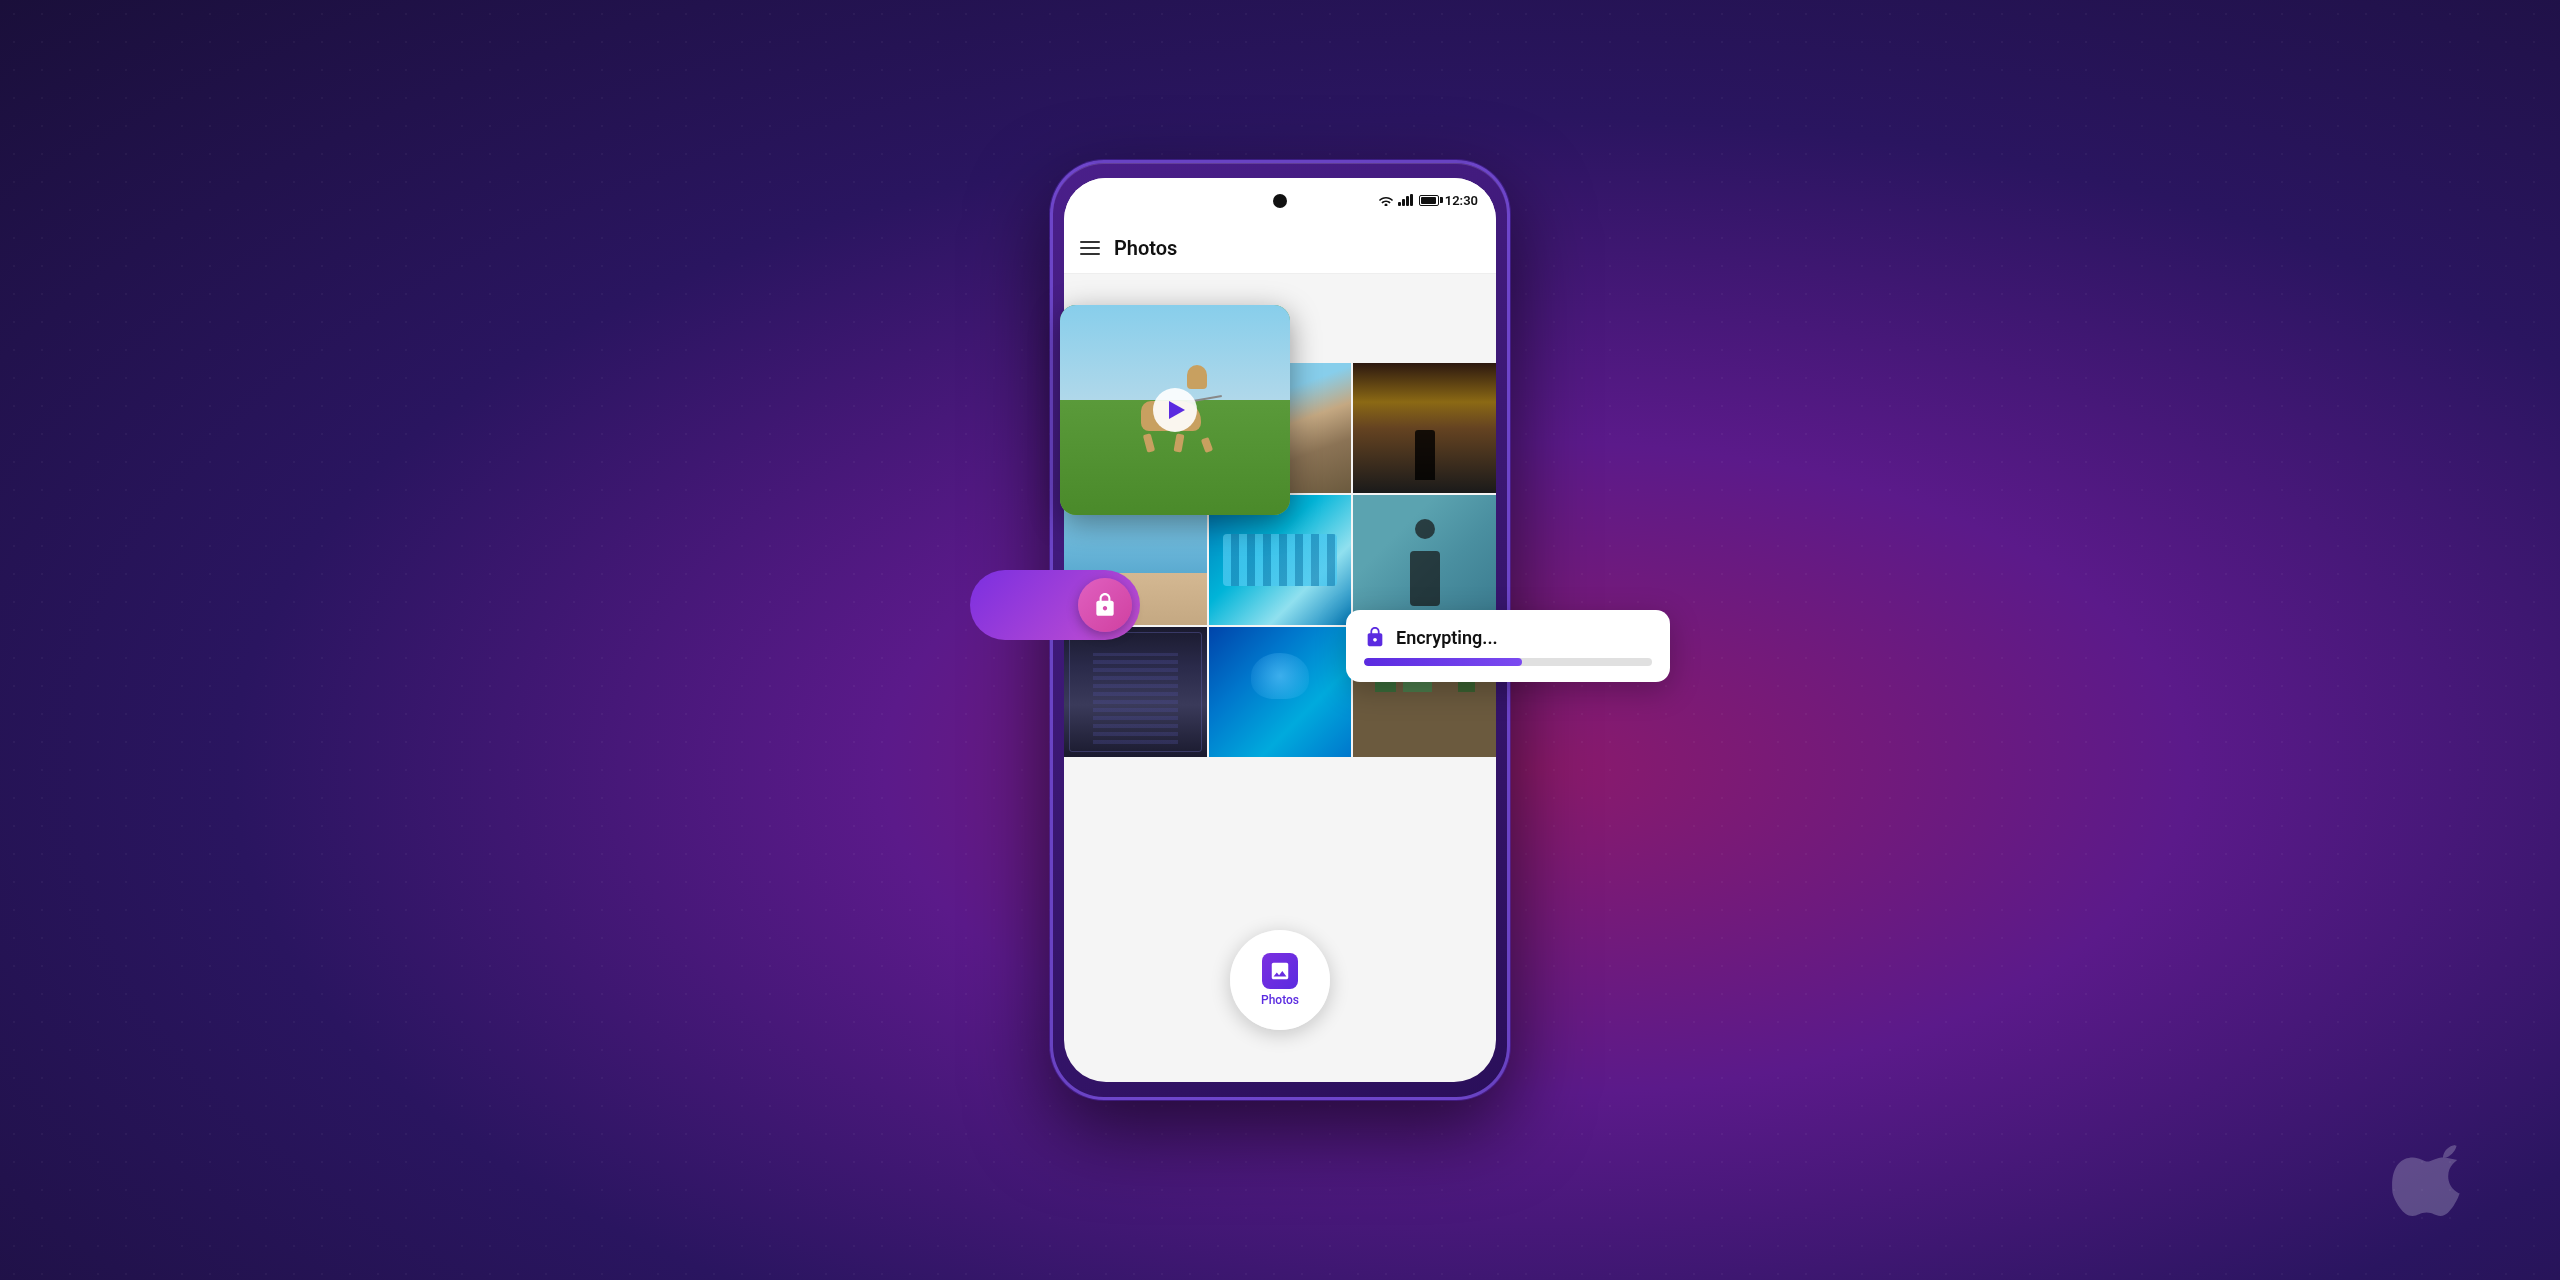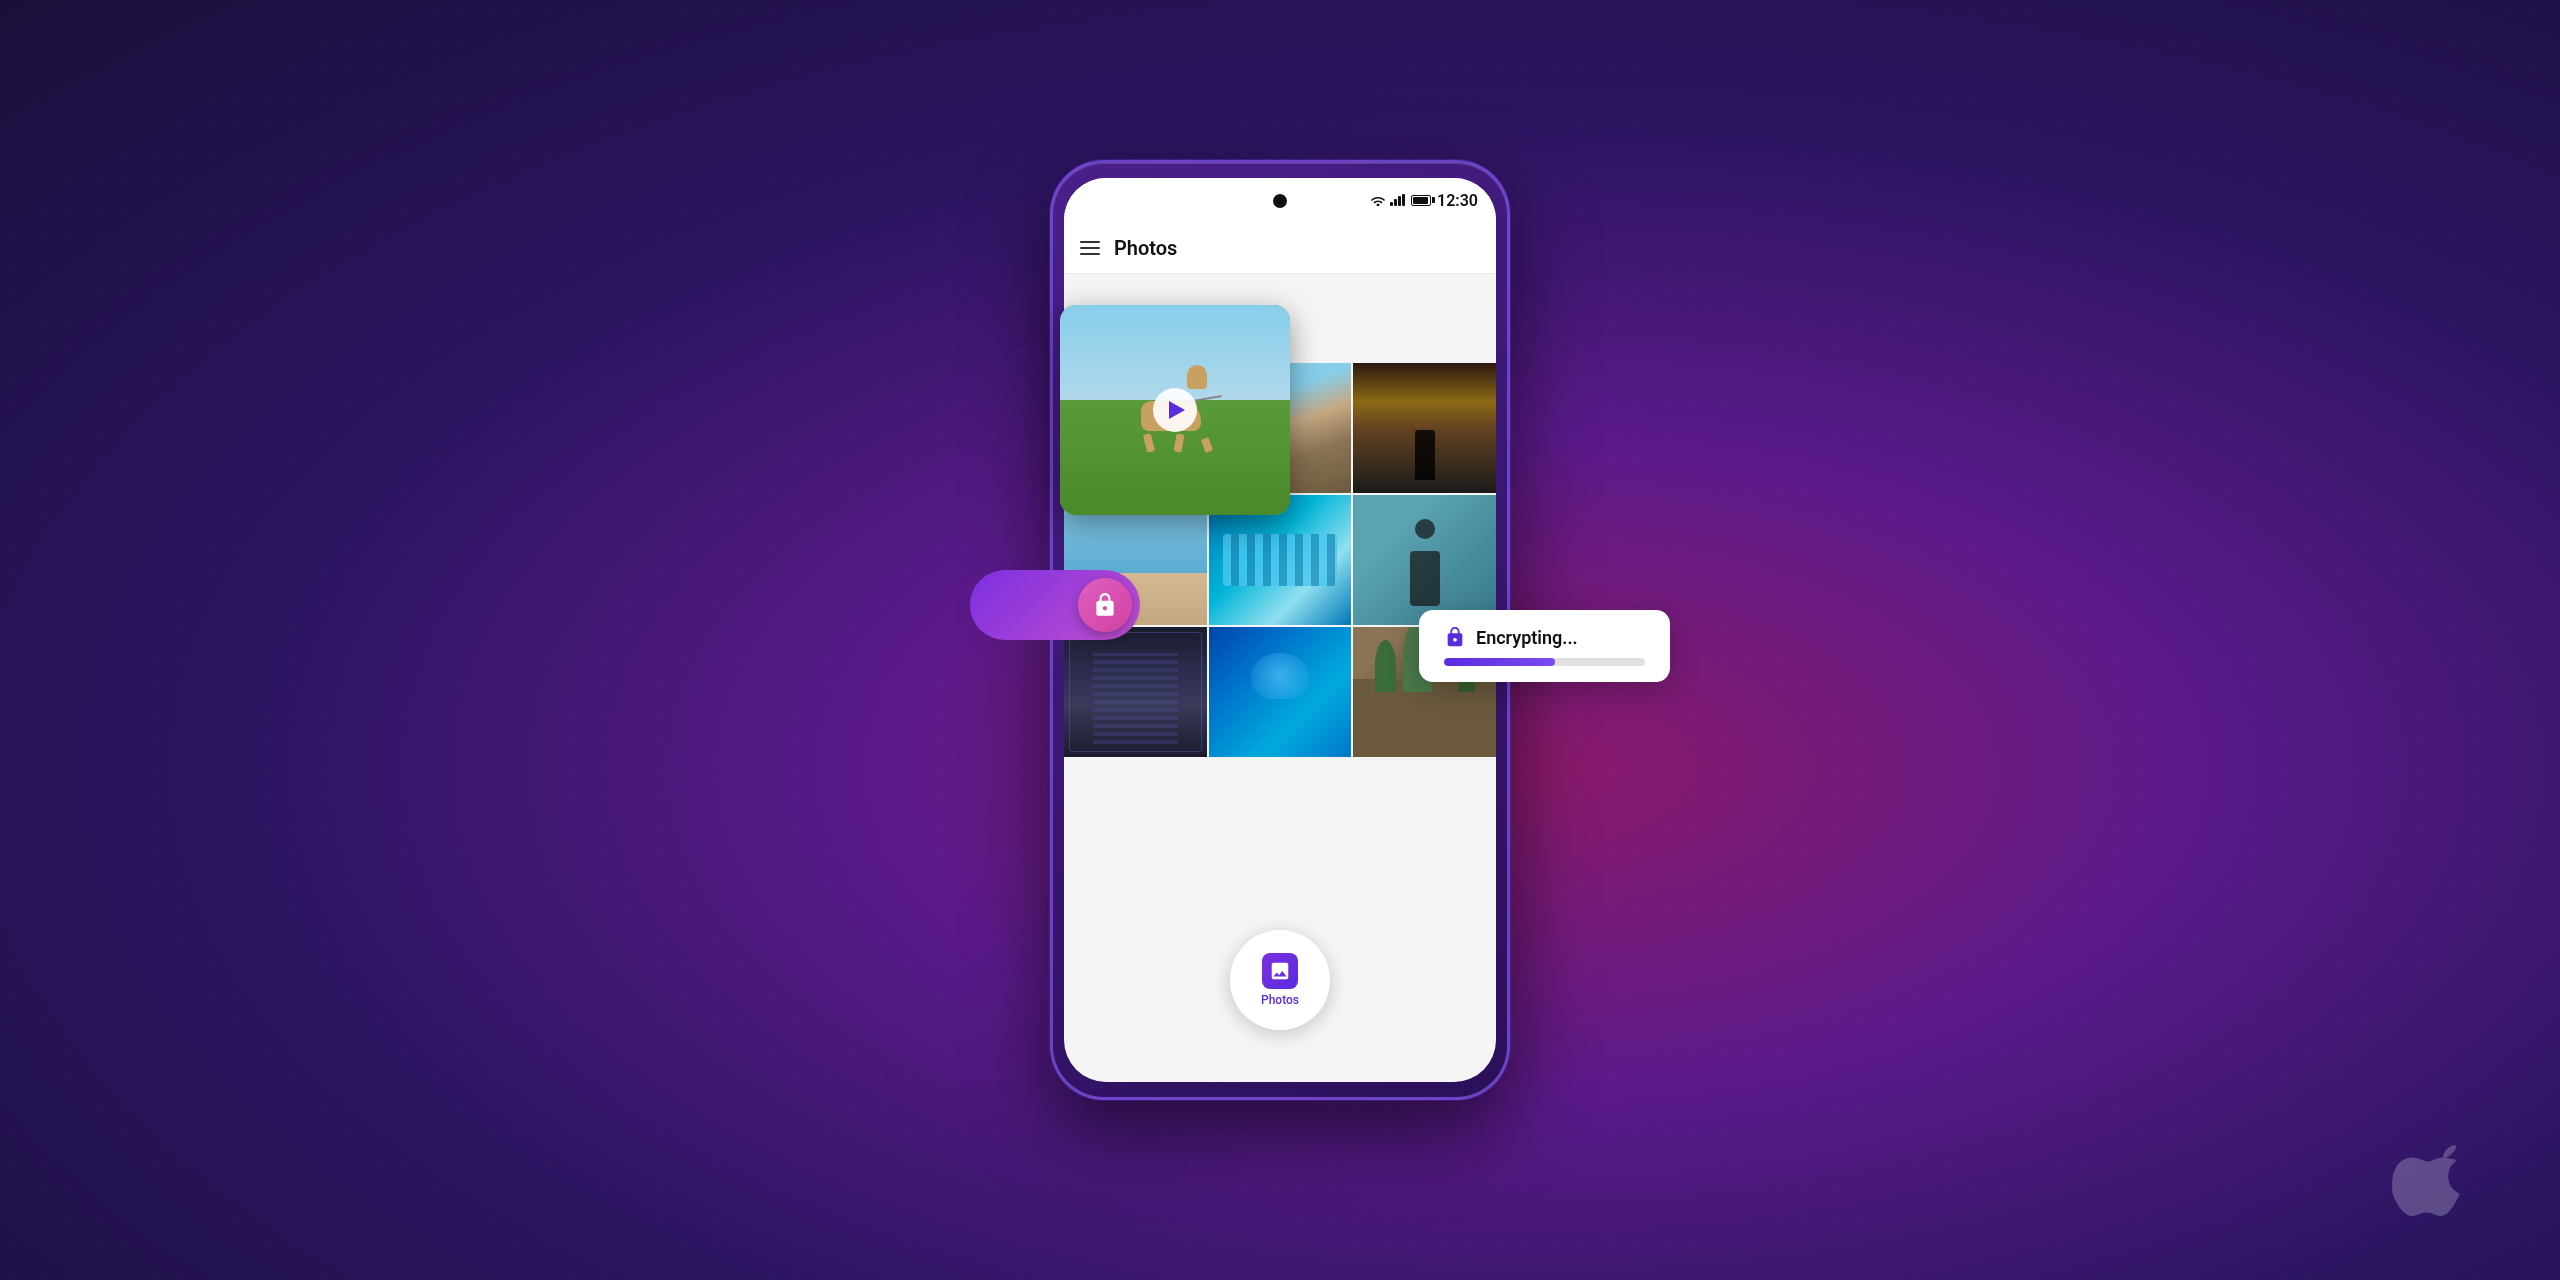--- a/index.html
+++ b/index.html
@@ -86,21 +86,21 @@
       height: 44px;
       background: #fff;
       display: flex;
       align-items: center;
       justify-content: flex-end;
       padding: 0 18px;
       z-index: 5;
     }
 
     .status-bar .time {
-      font-size: 16px;
+      font-size: 13px;
       font-weight: 600;
       color: #111;
       margin-left: 6px;
     }
 
     .status-icons {
       display: flex;
       align-items: center;
       gap: 4px;
       margin-left: 6px;
@@ -371,24 +371,24 @@
       width: 26px;
       height: 26px;
       fill: white;
     }
 
     
     .encrypt-card {
       position: absolute;
       right: calc(50% - 460px/2 - 140px);
       top: calc(50% - 940px/2 + 440px);
-      width: 251px;
+      width: 324px;
       background: #fff;
       border-radius: 14px;
-      padding: 16px 25px;
+      padding: 16px 18px;
       box-shadow: 0 8px 30px rgba(0,0,0,0.25);
       z-index: 10;
     }
 
     .encrypt-header {
       display: flex;
       align-items: center;
       gap: 10px;
       margin-bottom: 10px;
     }

